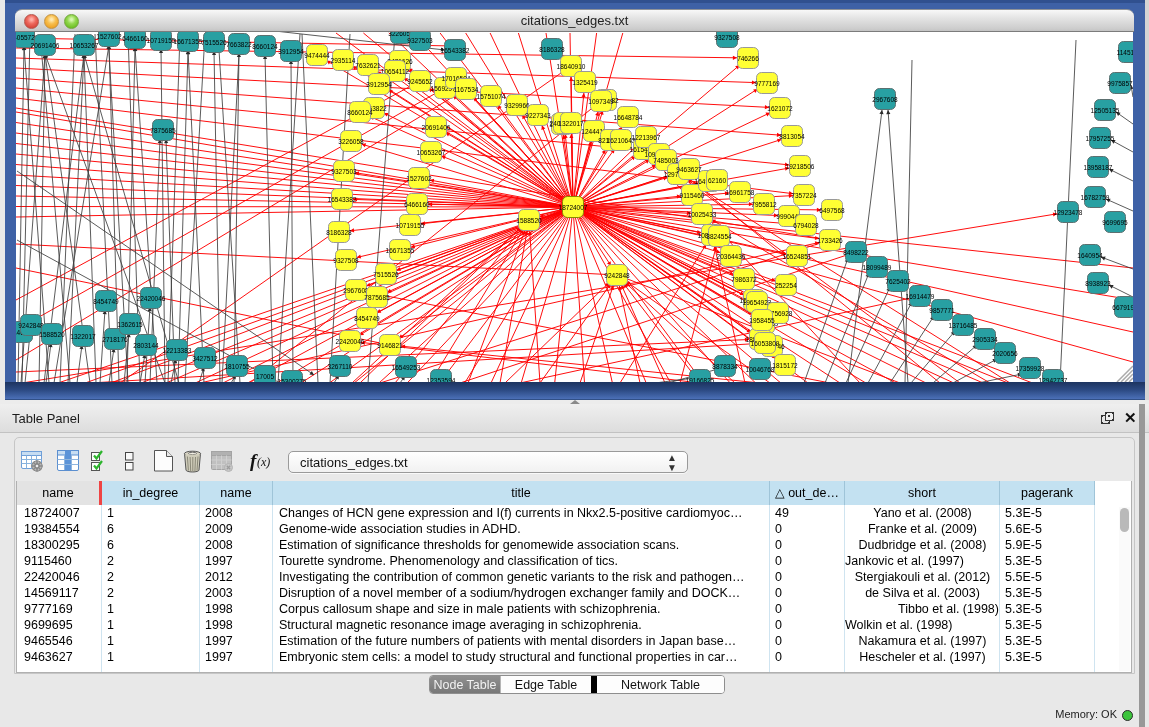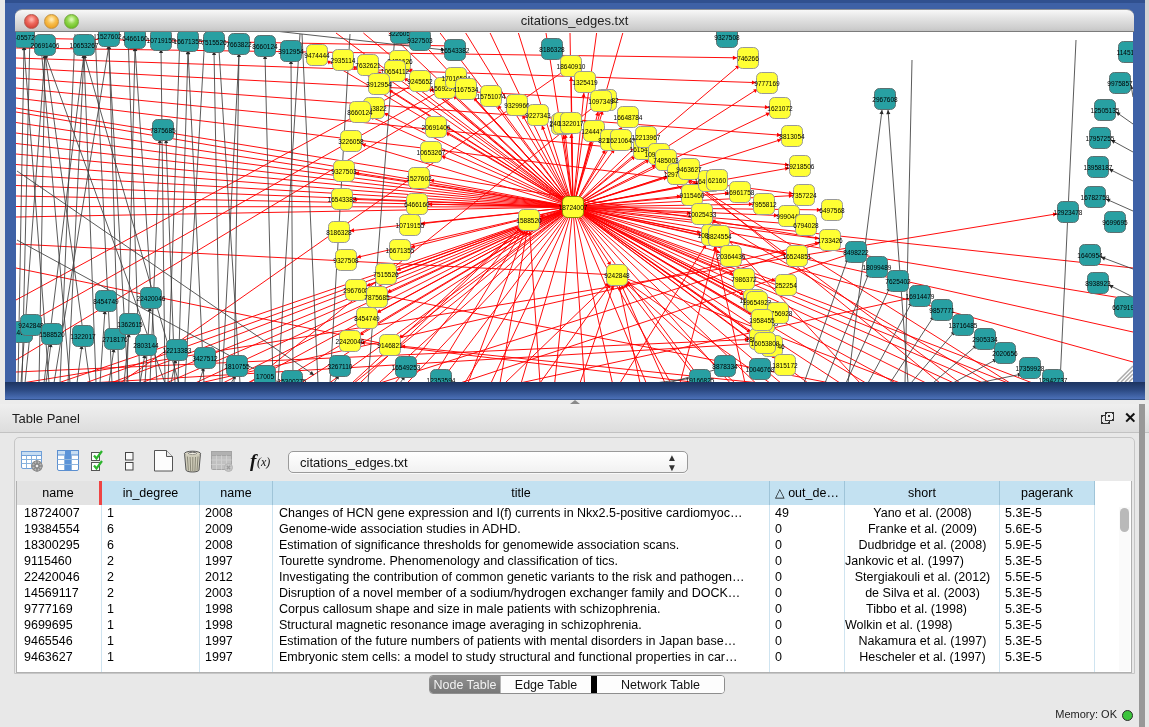--- a/index.html
+++ b/index.html
@@ -696,21 +696,21 @@
       <span style="left:775px">0</span>
       <span style="left:845px;width:155px;text-align:center">de Silva et al. (2003)</span>
       <span style="left:1005px">5.3E-5</span>
     </div>
 <div class="trow" style="top:602px">
       <span style="left:24px">9777169</span>
       <span style="left:107px">1</span>
       <span style="left:205px">1998</span>
       <span style="left:279px">Corpus callosum shape and size in male patients with schizophrenia.</span>
       <span style="left:775px">0</span>
-      <span style="left:812px;width:155px;text-align:right">Tibbo et al. (1998)</span>
+      <span style="left:871px;width:155px;text-align:center">Tibbo et al. (1998)</span>
       <span style="left:1005px">5.3E-5</span>
     </div>
 <div class="trow" style="top:618px">
       <span style="left:24px">9699695</span>
       <span style="left:107px">1</span>
       <span style="left:205px">1998</span>
       <span style="left:279px">Structural magnetic resonance image averaging in schizophrenia.</span>
       <span style="left:775px">0</span>
       <span style="left:845px;width:155px;text-align:left">Wolkin et al. (1998)</span>
       <span style="left:1005px">5.3E-5</span>

